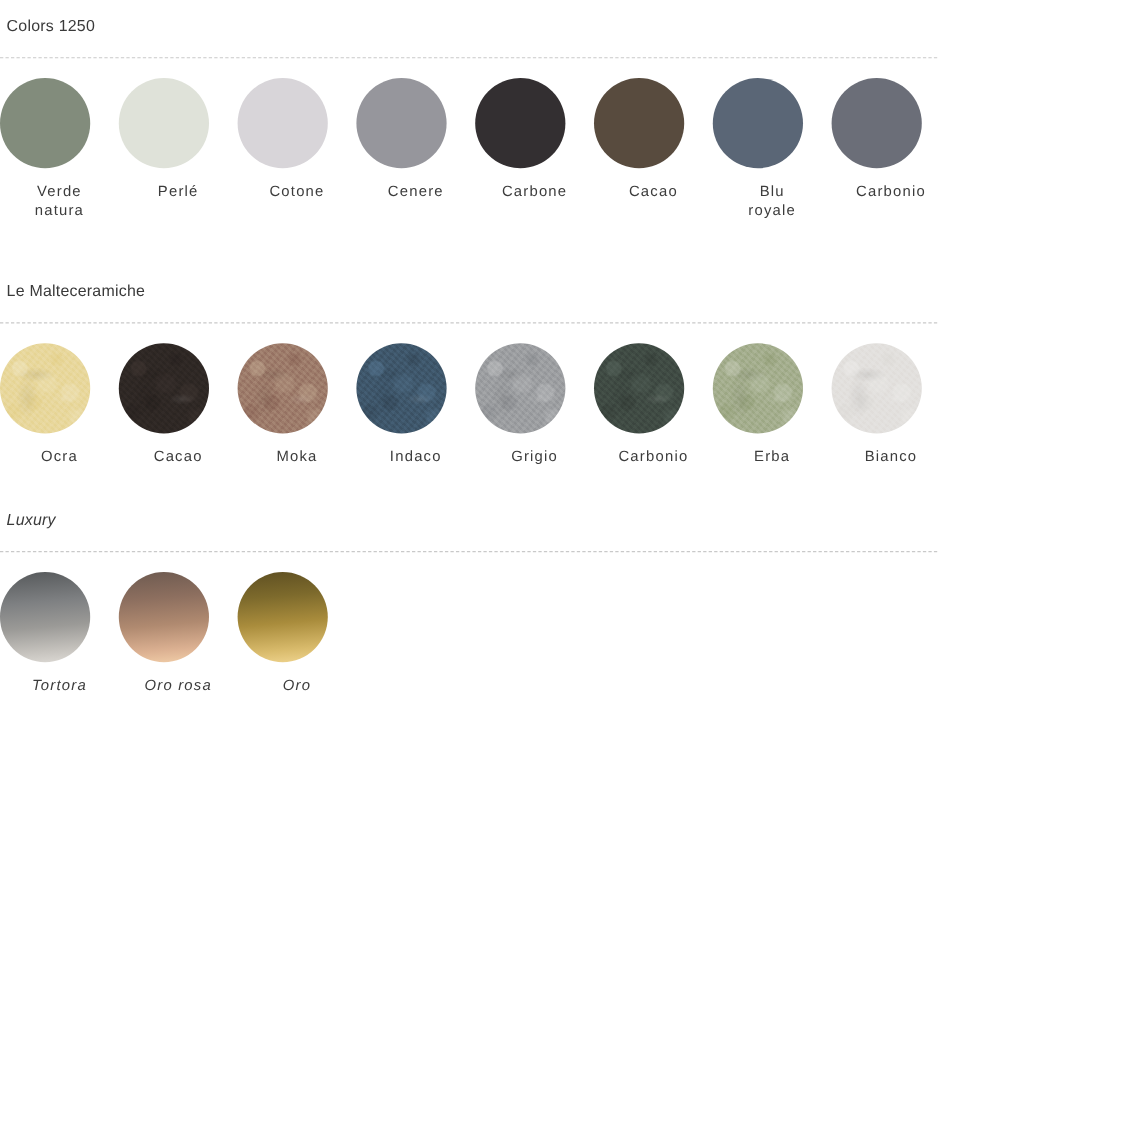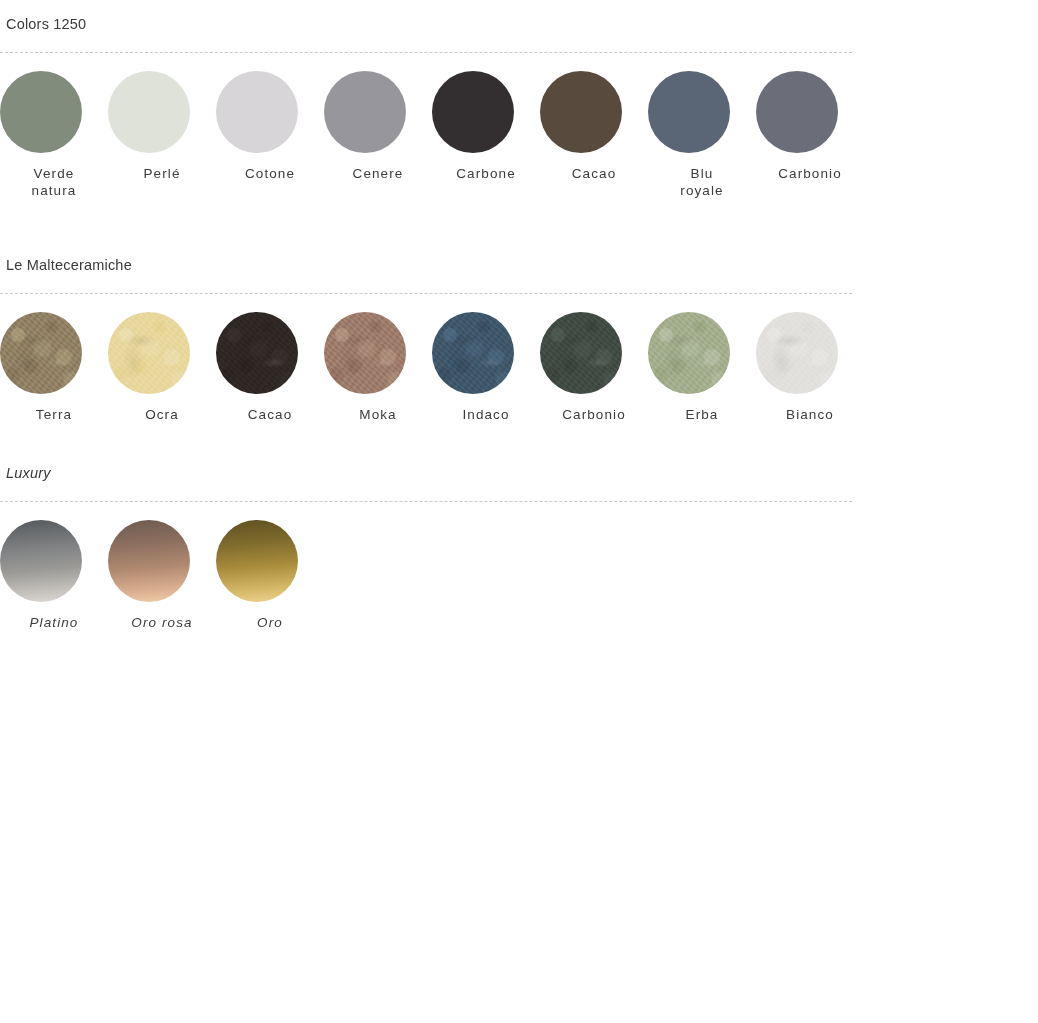--- a/index.html
+++ b/index.html
@@ -182,26 +182,20 @@
       </div>
 
     </div>
   </div>
 
   <div class="section" style="padding-top:57px;">
     <div class="section-header">Le Malteceramiche</div>
     <div class="divider" style="margin-top:20px;"></div>
     <div class="swatch-row" style="padding-top:18px;">
 
-      <div class="swatch">
-        <div class="disc-wrap">
-          <div class="disc textured" style="background:#8f7f63;"></div>
-        </div>
-        <div class="label">Terra</div>
-      </div>
 
       <div class="swatch">
         <div class="disc-wrap">
           <div class="disc textured" style="background:#e8d79b;"></div>
         </div>
         <div class="label">Ocra</div>
       </div>
 
       <div class="swatch">
         <div class="disc-wrap">
@@ -217,20 +211,26 @@
         <div class="label">Moka</div>
       </div>
 
       <div class="swatch">
         <div class="disc-wrap">
           <div class="disc textured" style="background:#3e566a;"></div>
         </div>
         <div class="label">Indaco</div>
       </div>
 
+      <div class="swatch">
+        <div class="disc-wrap">
+          <div class="disc textured" style="background:#9b9da0;"></div>
+        </div>
+        <div class="label">Grigio</div>
+      </div>
 
       <div class="swatch">
         <div class="disc-wrap">
           <div class="disc textured" style="background:#3f4a43;"></div>
         </div>
         <div class="label">Carbonio</div>
       </div>
 
       <div class="swatch">
         <div class="disc-wrap">
@@ -251,21 +251,21 @@
 
   <div class="section" style="padding-top:42px;font-style:italic;">
     <div class="section-header">Luxury</div>
     <div class="divider" style="margin-top:20px;"></div>
     <div class="swatch-row" style="padding-top:18px;">
 
       <div class="swatch">
         <div class="disc-wrap">
           <div class="disc" style="background:linear-gradient(175deg,#55585a 0%,#7e8082 34%,#9b9a97 60%,#c4c1bc 84%,#dedbd6 100%);"></div>
         </div>
-        <div class="label">Platino</div>
+        <div class="label">Tortora</div>
       </div>
 
       <div class="swatch">
         <div class="disc-wrap">
           <div class="disc" style="background:linear-gradient(175deg,#6d5a50 0%,#8d6f5f 30%,#b08a70 58%,#dcb192 84%,#f2cfa9 100%);"></div>
         </div>
         <div class="label">Oro rosa</div>
       </div>
 
       <div class="swatch">

